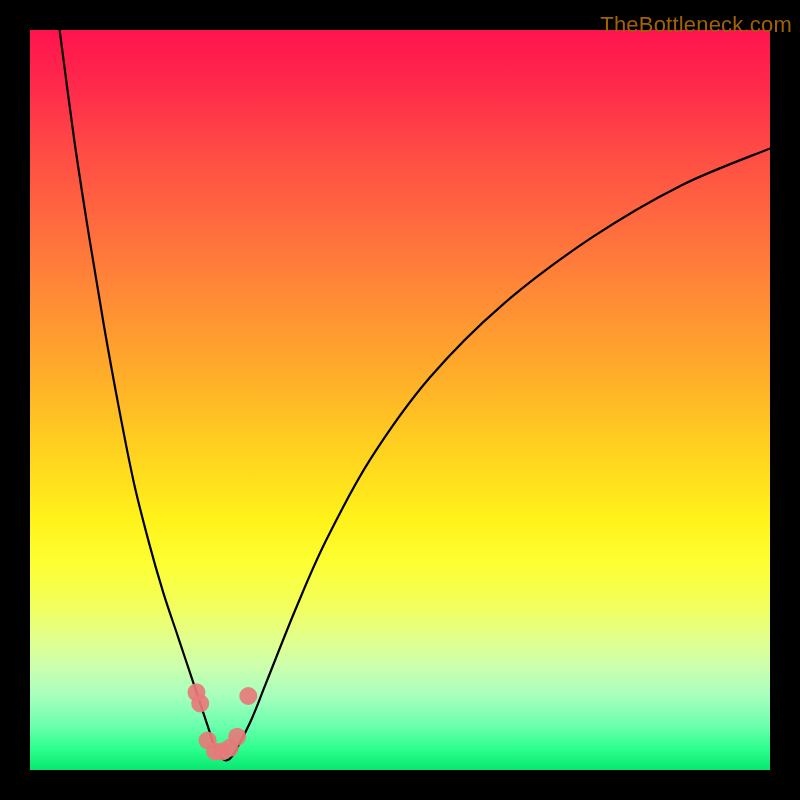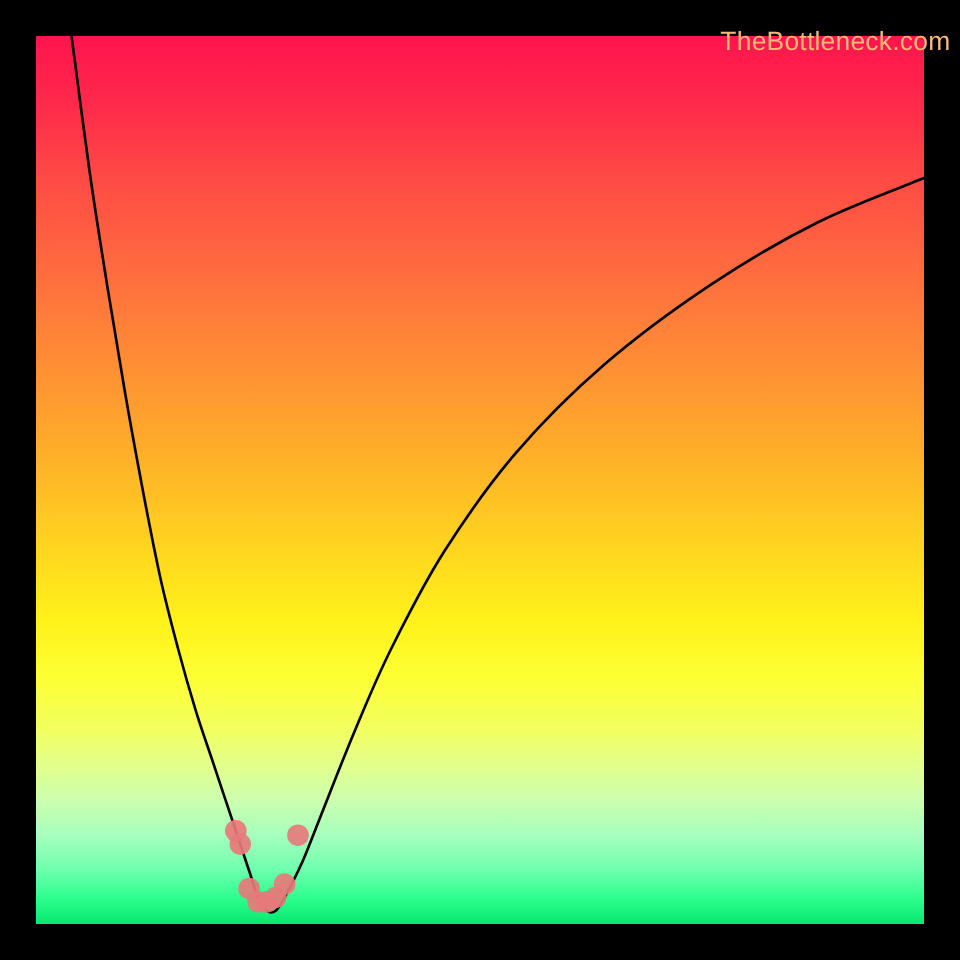--- a/index.html
+++ b/index.html
@@ -43,23 +43,23 @@
       #07e870 100%
     );
   }
   svg.curves {
     position: absolute;
     left: 0;
     top: 0;
   }
   .watermark {
     position: absolute;
-    top: 22px;
+    top: 12px;
     right: 8px;
-    color: #fdba74;
+    color: #a16207;
     font-size: 22px;
     font-weight: 500;
     letter-spacing: 0.2px;
     user-select: none;
   }
 </style>
 </head>
 <body>
 
 <div class="frame">

